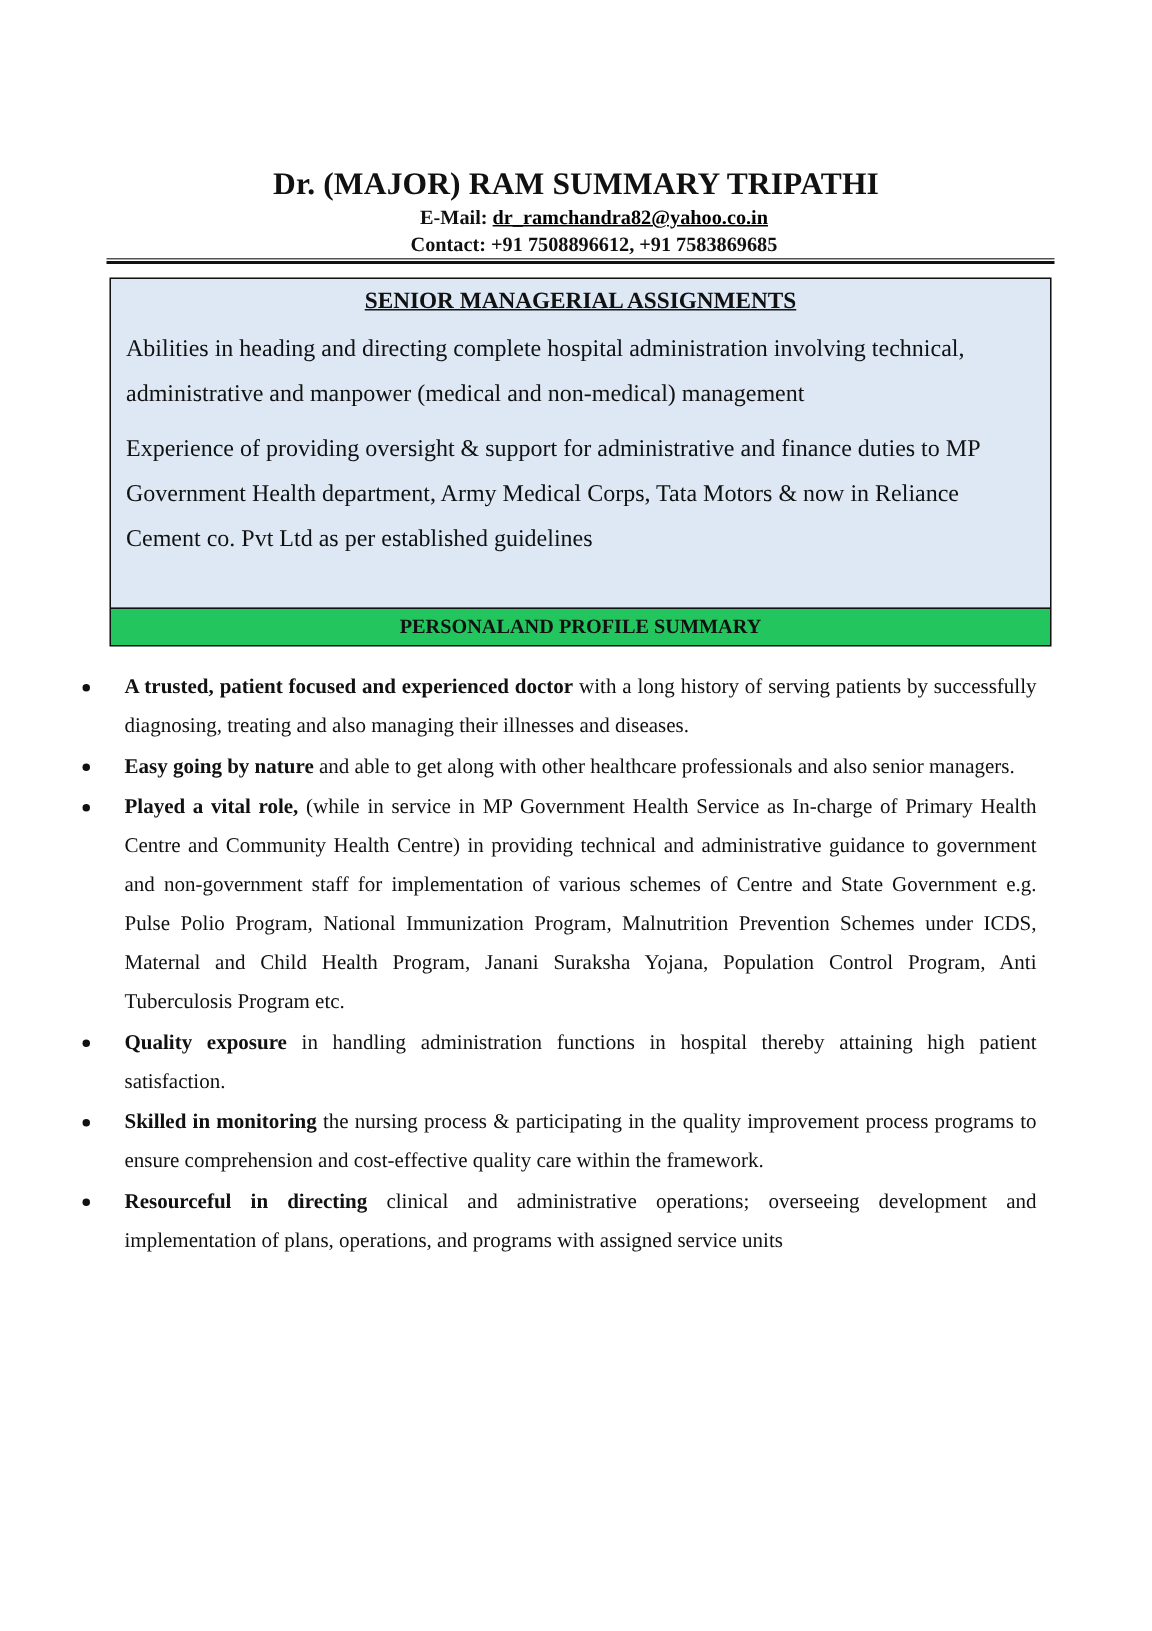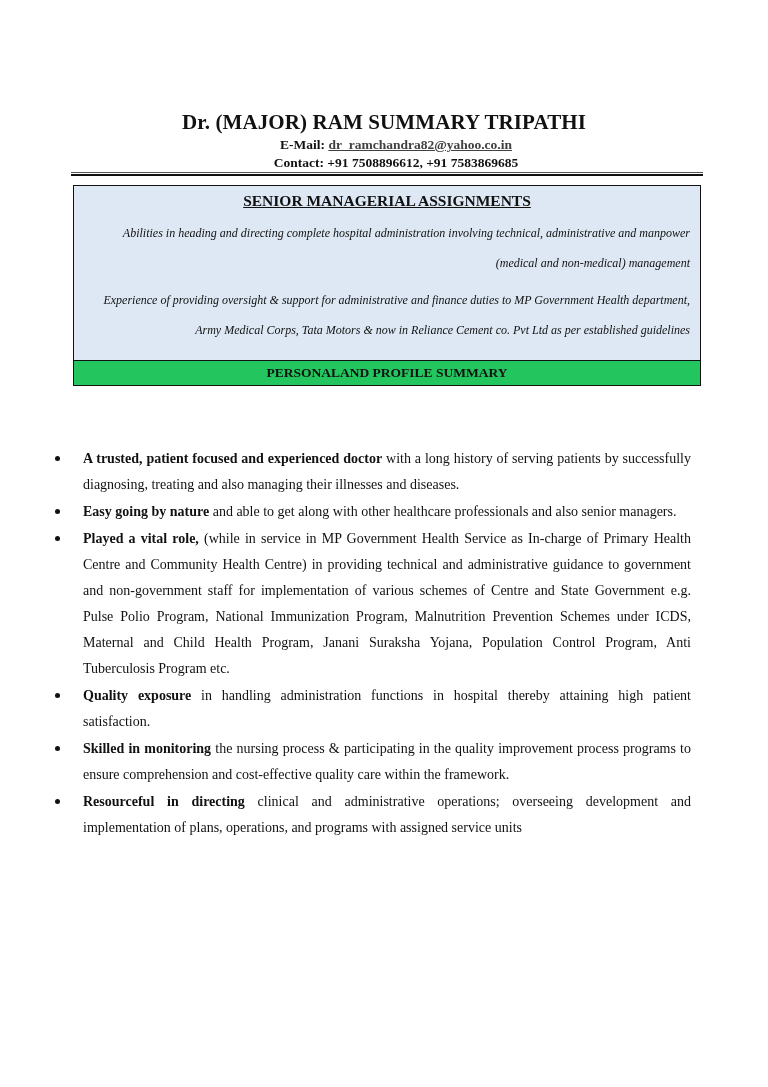--- a/index.html
+++ b/index.html
@@ -6,31 +6,31 @@
   body { width: 768px; height: 1087px; position: relative; overflow: hidden;
          font-family: "Liberation Serif", "DejaVu Serif", serif; color: #111; }
   .page { position: absolute; left: 0; top: 0; width: 768px; height: 1087px; }
 
   .name { position: absolute; top: 110px; left: 0; width: 768px; text-align: center;
           font-size: 21px; font-weight: bold; letter-spacing: 0.1px; }
   .contact-line { position: absolute; left: 0; width: 768px; text-align: center;
                   font-size: 13.5px; font-weight: bold; }
   .email-line { top: 137px; left: 12px; }
   .phone-line { top: 155px; left: 12px; }
-  .email-link { color: #404040; text-decoration: underline; }
+  .email-link { color: #000000; text-decoration: underline; }
 
   .rule-thin { position: absolute; left: 71px; width: 632px; top: 172px; height: 1px; background: #555; }
   .rule-thick { position: absolute; left: 71px; width: 632px; top: 174px; height: 2px; background: #111; }
 
-  .summary-box { position: absolute; left: 73px; top: 185px; width: 628px; height: 201px;
+  .summary-box { position: absolute; left: 73px; top: 185px; width: 628px; height: 246px;
                  border: 1.5px solid #111; background: #dde8f4; box-sizing: border-box; }
   .box-title { position: absolute; top: 6px; left: 0; width: 100%; text-align: center;
                font-size: 15.5px; font-weight: bold; text-decoration: underline; }
-  .box-para { position: absolute; left: 10px; width: 606px; text-align: right;
-              font-style: italic; font-size: 12px; line-height: 30px; }
+  .box-para { position: absolute; left: 10px; width: 606px; text-align: left;
+              font-size: 16px; line-height: 30px; }
   .para-1 { top: 32px; }
   .para-2 { top: 99px; }
   .box-footer { position: absolute; left: 0; bottom: 0; width: 100%; height: 25px;
                 border-top: 1.5px solid #111; background: #22c55e; box-sizing: border-box;
                 text-align: center; font-size: 13.5px; font-weight: bold; line-height: 23px; }
 
   .bullets { position: absolute; left: 51px; top: 446px; width: 640px; margin: 0; padding: 0;
              list-style: none; }
   .bullet-item { position: relative; padding-left: 32px; font-size: 14px; line-height: 26px;
                  text-align: justify; margin-bottom: 1px; }

